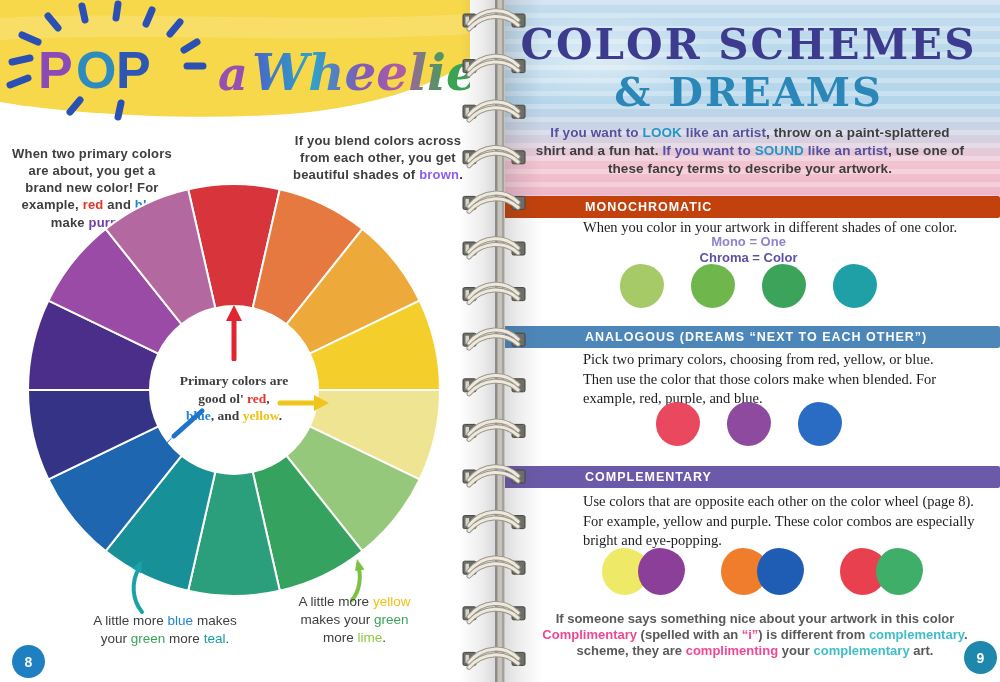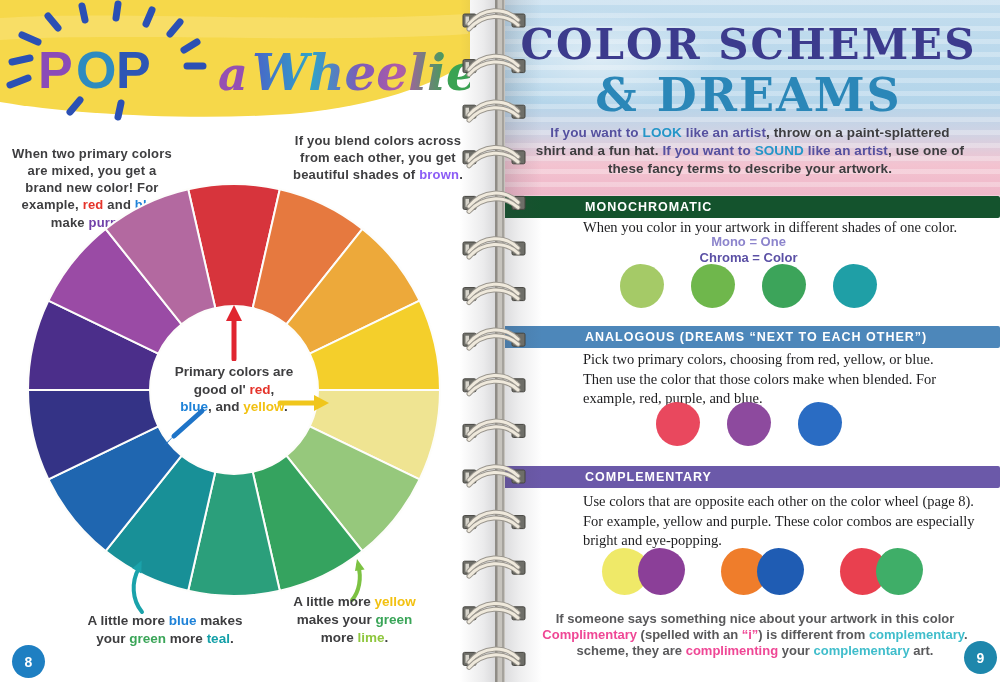--- a/index.html
+++ b/index.html
@@ -8,39 +8,39 @@
   .page{position:absolute;top:0;height:682px;}
   .page-left{left:0;width:497px;}
   .page-right{left:497px;width:503px;}
   .abs{position:absolute;}
 
   
   .yellow-header{left:0;top:0;width:470px;height:130px;}
   .note{font-size:13px;font-weight:bold;color:#3e3e40;line-height:1.32;text-align:center;letter-spacing:.2px;}
   .rich-lines div{white-space:nowrap;}
   .center-label{font-size:13.5px;font-weight:bold;color:#3e3e40;line-height:1.3;text-align:center;}
-  .caption{font-size:13.5px;font-weight:bold;color:#3e3e40;line-height:1.35;text-align:center;}
+  .caption{font-size:13.5px;font-weight:normal;color:#3e3e40;line-height:1.35;text-align:center;}
   .page-badge{width:33px;height:33px;border-radius:50%;color:#fff;font-size:14px;font-weight:bold;
               display:flex;align-items:center;justify-content:center;}
 
   
   .gutter-shadow{top:0;height:682px;z-index:3;pointer-events:none;}
   .gutter-shadow.gl{left:460px;width:36px;background:linear-gradient(90deg,rgba(60,60,70,0) 0%,rgba(60,60,70,.10) 65%,rgba(60,60,70,.20) 100%);}
   .gutter-shadow.gr{left:504px;width:38px;background:linear-gradient(270deg,rgba(60,60,70,0) 0%,rgba(60,60,70,.09) 60%,rgba(60,60,70,.18) 100%);}
   #binding-svg{left:455px;top:0;z-index:5;}
 
   
   .sky-header{left:0;top:0;width:503px;height:196px;
     background:
       repeating-linear-gradient(180deg,rgba(255,255,255,.28) 0 5px,rgba(255,255,255,0) 5px 13px),
       radial-gradient(120px 50px at 20% 30%,rgba(255,255,255,.5),rgba(255,255,255,0)),
       linear-gradient(180deg,#c3ddee 0%,#b4d5ea 52%,#cfd3e4 68%,#f3c3d0 84%,#efb7c9 100%);}
   .r-title{width:503px;text-align:center;font-family:"DejaVu Serif","Liberation Serif",serif;font-weight:bold;letter-spacing:2px;}
   .r-title.l1{top:20px;font-size:42px;}
-  .r-title.l2{top:68px;font-size:46px;}
+  .r-title.l2{top:68px;font-size:40px;}
   .intro{font-size:13.5px;font-weight:bold;line-height:1.32;text-align:center;letter-spacing:.1px;}
   .banner{left:0;width:503px;height:22px;border-radius:2px;}
   .banner-label{color:#ffffff;font-size:12.5px;font-weight:bold;letter-spacing:1px;line-height:22px;padding-left:88px;}
   .serif-body{font-family:"Liberation Serif",serif;font-size:14.5px;color:#1d1d1f;line-height:19.5px;}
   .sub-line{width:503px;text-align:center;font-size:13px;font-weight:bold;}
   .swatch-row{width:503px;display:flex;justify-content:center;gap:27px;}
   .swatch{width:44px;height:44px;border-radius:46% 54% 52% 48%/50% 46% 54% 50%;display:inline-block;}
   .pair-row{width:503px;display:flex;justify-content:center;gap:36px;transform:translateX(14px);}
   .pair{display:inline-flex;}
   .pair .swatch{width:47px;height:47px;}
@@ -71,21 +71,21 @@
         <tspan x="38" fill="#8a4bb8">P</tspan>
         <tspan x="76" fill="#2e8bc0">O</tspan>
         <tspan x="116" fill="#2d56b5">P</tspan>
       </text>
       <text x="218" y="90" font-family="DejaVu Serif, Liberation Serif, serif" font-style="italic" font-weight="bold" font-size="46" fill="#9550b2">a</text>
       <text x="252" y="90" font-family="DejaVu Serif, Liberation Serif, serif" font-style="italic" font-weight="bold" font-size="50" fill="url(#wgrad)">Wheelie</text>
     </svg>
 
     <div class="abs note rich-lines" style="left:4px;top:145px;width:176px;">
         <div><span>When two primary colors</span></div>
-        <div><span>are mixed, you get a</span></div>
+        <div><span>are about, you get a</span></div>
         <div><span>brand new color! For</span></div>
         <div><span>example, </span><span style="color: rgb(229, 51, 42);">red</span><span> and </span><span style="color: rgb(30, 130, 216);">blue</span></div>
         <div><span>make </span><span style="color: rgb(112, 64, 168);">purple</span><span>.</span></div>
       </div>
 
     <div class="abs note rich-lines" style="left:288px;top:132px;width:180px;">
         <div><span>If you blend colors across</span></div>
         <div><span>from each other, you get</span></div>
         <div><span>beautiful shades of </span><span style="color: #8b5cf6;">brown</span><span>.</span></div>
       </div>
@@ -100,21 +100,21 @@
         <path d="M338.4,371.1 A206,206 0 0 1 255.8,410.8 L228.7,291.9 A84,84 0 0 0 262.4,275.7 Z" fill="#35a35f" stroke="#fdfdfb" stroke-width="2"></path>
         <path d="M255.8,410.8 A206,206 0 0 1 164.2,410.8 L191.3,291.9 A84,84 0 0 0 228.7,291.9 Z" fill="#2b9f7b" stroke="#fdfdfb" stroke-width="2"></path>
         <path d="M164.2,410.8 A206,206 0 0 1 81.6,371.1 L157.6,275.7 A84,84 0 0 0 191.3,291.9 Z" fill="#189097" stroke="#fdfdfb" stroke-width="2"></path>
         <path d="M81.6,371.1 A206,206 0 0 1 24.4,299.4 L134.3,246.4 A84,84 0 0 0 157.6,275.7 Z" fill="#1f66b0" stroke="#fdfdfb" stroke-width="2"></path>
         <path d="M24.4,299.4 A206,206 0 0 1 4.0,210.0 L126.0,210.0 A84,84 0 0 0 134.3,246.4 Z" fill="#343386" stroke="#fdfdfb" stroke-width="2"></path>
         <path d="M4.0,210.0 A206,206 0 0 1 24.4,120.6 L134.3,173.6 A84,84 0 0 0 126.0,210.0 Z" fill="#4b2e8a" stroke="#fdfdfb" stroke-width="2"></path>
         <path d="M24.4,120.6 A206,206 0 0 1 81.6,48.9 L157.6,144.3 A84,84 0 0 0 134.3,173.6 Z" fill="#9a4ba5" stroke="#fdfdfb" stroke-width="2"></path>
         <path d="M81.6,48.9 A206,206 0 0 1 164.2,9.2 L191.3,128.1 A84,84 0 0 0 157.6,144.3 Z" fill="#b369a0" stroke="#fdfdfb" stroke-width="2"></path>
       </svg>
 
-    <div class="abs center-label rich-lines" style="left:148px;top:363px;width:172px;">
+    <div class="abs center-label rich-lines" style="left:148px;top:372px;width:172px;font-family:Liberation Serif, serif;">
         <div><span>Primary colors are</span></div>
         <div><span>good ol' </span><span style="color: rgb(229, 51, 42);">red</span><span>,</span></div>
         <div><span style="color: rgb(30, 130, 216);">blue</span><span>, and </span><span style="color: rgb(242, 193, 18);">yellow</span><span>.</span></div>
       </div>
 
     <svg class="abs" style="left: 224px; top: 303px; color: rgb(224, 37, 48);" width="20" height="58">
       <line x1="10" y1="56" x2="10" y2="14" stroke="currentColor" stroke-width="5" stroke-linecap="round"></line>
       <polygon points="10,2 2,18 18,18" fill="currentColor"></polygon>
     </svg>
     <svg class="abs" style="left: 277px; top: 393px; color: rgb(240, 198, 28);" width="54" height="20">
@@ -154,21 +154,21 @@
 
     <div class="abs r-title l1" style="color: rgb(60, 59, 141);">COLOR SCHEMES</div>
     <div class="abs r-title l2" style="color: rgb(43, 135, 184);">&amp; DREAMS</div>
 
     <div class="abs intro rich-lines" style="left:38px;top:124px;width:430px;">
         <div><span style="color: rgb(85, 80, 159);">If you want to </span><span style="color: rgb(37, 150, 200);">LOOK</span><span style="color: rgb(85, 80, 159);"> like an artist</span><span style="color: rgb(61, 61, 63);">, throw on a paint-splattered</span></div>
         <div><span style="color: rgb(61, 61, 63);">shirt and a fun hat. </span><span style="color: rgb(85, 80, 159);">If you want to </span><span style="color: rgb(37, 150, 200);">SOUND</span><span style="color: rgb(85, 80, 159);"> like an artist</span><span style="color: rgb(61, 61, 63); text-align: center;">, use one of</span></div>
         <div><span style="color: rgb(61, 61, 63);">these fancy terms to describe your artwork.</span></div>
       </div>
 
-    <div class="abs banner" style="top: 196px; background-color: #14532d;">
+    <div class="abs banner" style="top: 196px; background-color: #c2410c;">
       <div class="banner-label">MONOCHROMATIC</div>
     </div>
     <div class="abs serif-body rich-plain-lines" style="left:86px;top:218px;width:430px;">
         <div>When you color in your artwork in different shades of one color.</div>
       </div>
     <div class="abs sub-line" style="top: 234px; color: rgb(140, 132, 204);">Mono = One</div>
     <div class="abs sub-line" style="top: 250px; color: rgb(91, 80, 165);">Chroma = Color</div>
     <div class="abs swatch-row" style="top:264px;">
         <span class="swatch" style="background: rgb(165, 202, 103);"></span>
         <span class="swatch" style="background: rgb(111, 183, 76);"></span>

